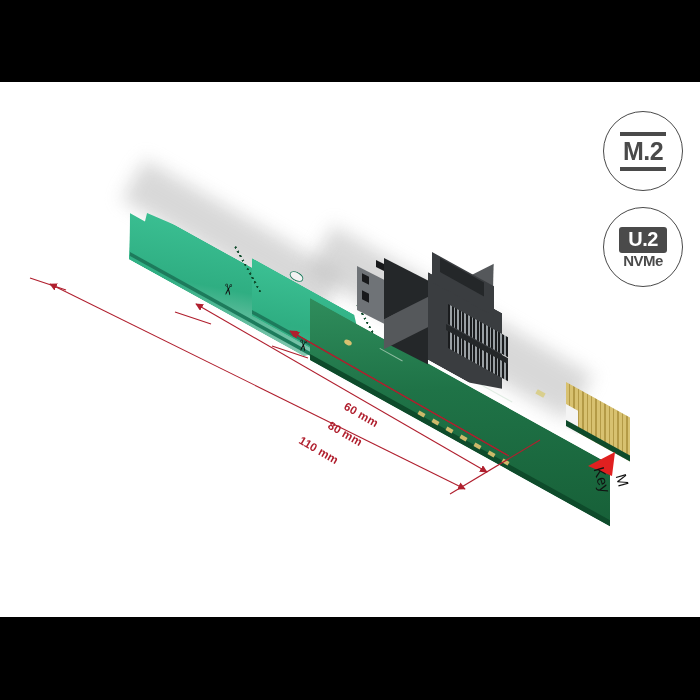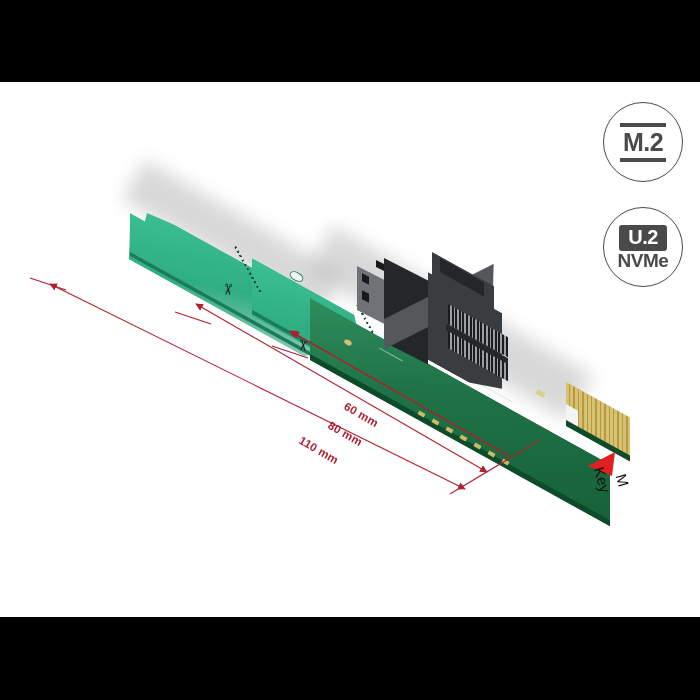--- a/index.html
+++ b/index.html
@@ -7,27 +7,27 @@
   #stage{position:relative;width:700px;height:700px;background:#000;}
   #photo{position:absolute;left:0;top:82px;width:700px;height:535px;background:#ffffff;overflow:hidden;}
   .bar{position:absolute;left:0;width:700px;background:#000;}
   #bar-top{top:0;height:82px;}
   #bar-bottom{top:617px;height:83px;}
 
   
   .badge{position:absolute;width:78px;height:78px;border-radius:50%;
          border:1.6px solid #4a4a4a;background:#fff;
          display:flex;flex-direction:column;align-items:center;justify-content:center;}
-  #badge-m2{left:603px;top:20px;}
+  #badge-m2{left:603px;top:29px;}
   #badge-u2{left:603px;top:125px;}
   .m2-rule{width:46px;height:4px;background:#4a4a4a;}
   .m2-txt{font-size:25px;font-weight:bold;color:#4a4a4a;line-height:1;letter-spacing:-.5px;margin:3px 0;}
   .u2-chip{background:#4a4a4a;color:#fff;font-size:20px;font-weight:bold;
            padding:2px 9px 3px 9px;border-radius:3px;letter-spacing:-.5px;line-height:1.05;}
-  .u2-sub{font-size:19px;font-weight:bold;color:#4a4a4a;margin-top:0;letter-spacing:-.5px;line-height:1;}
+  .u2-sub{font-size:15px;font-weight:bold;color:#4a4a4a;margin-top:0;letter-spacing:-.5px;line-height:1;}
 
   
   #board-group{position:absolute;left:0;top:0;width:700px;height:535px;}
 
   
   .shadow{position:absolute;background:#b9b9b9;filter:blur(9px);opacity:.55;}
 
   
   .ext{position:absolute;background:linear-gradient(160deg,#3cc194 0%,#2fae82 55%,#27987180 100%);}
   .ext-edge{position:absolute;background:#1d7b5c;}

